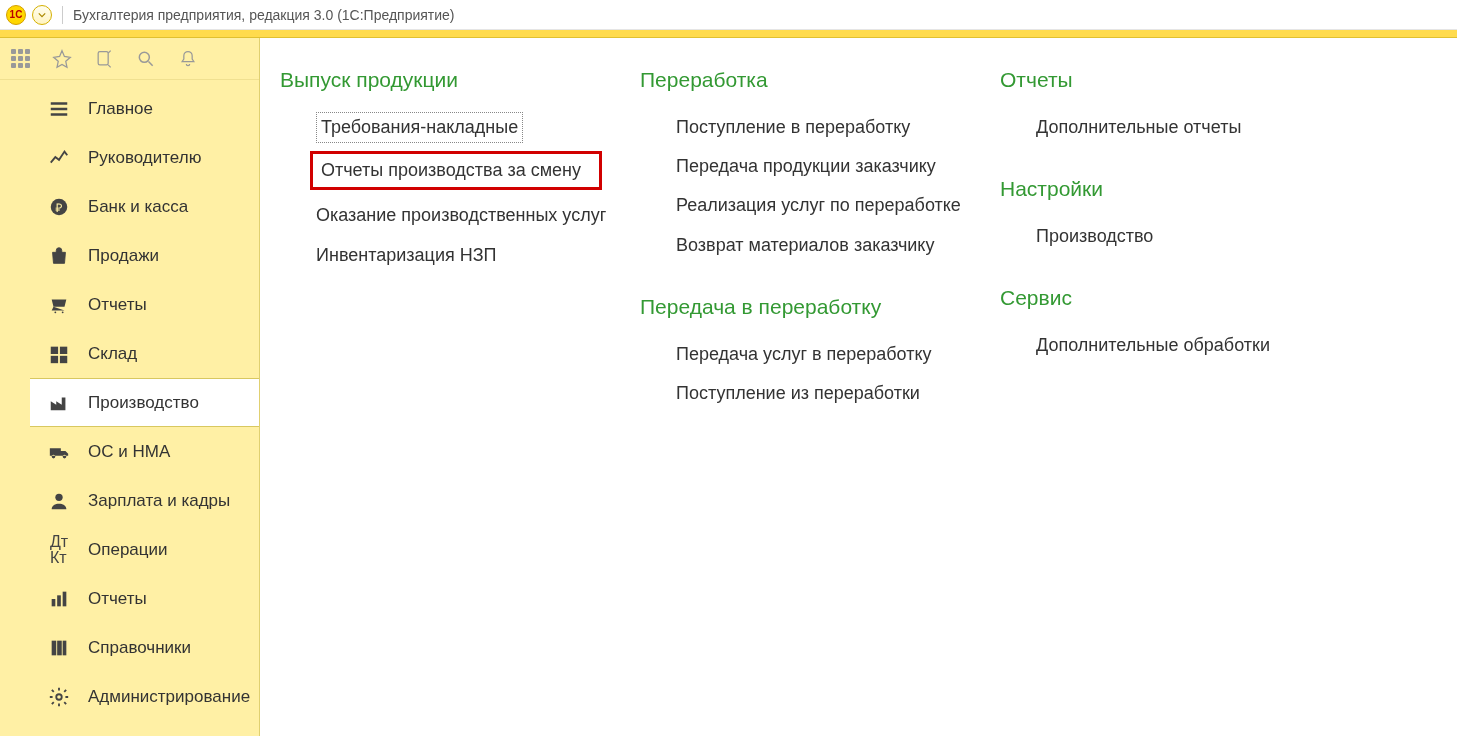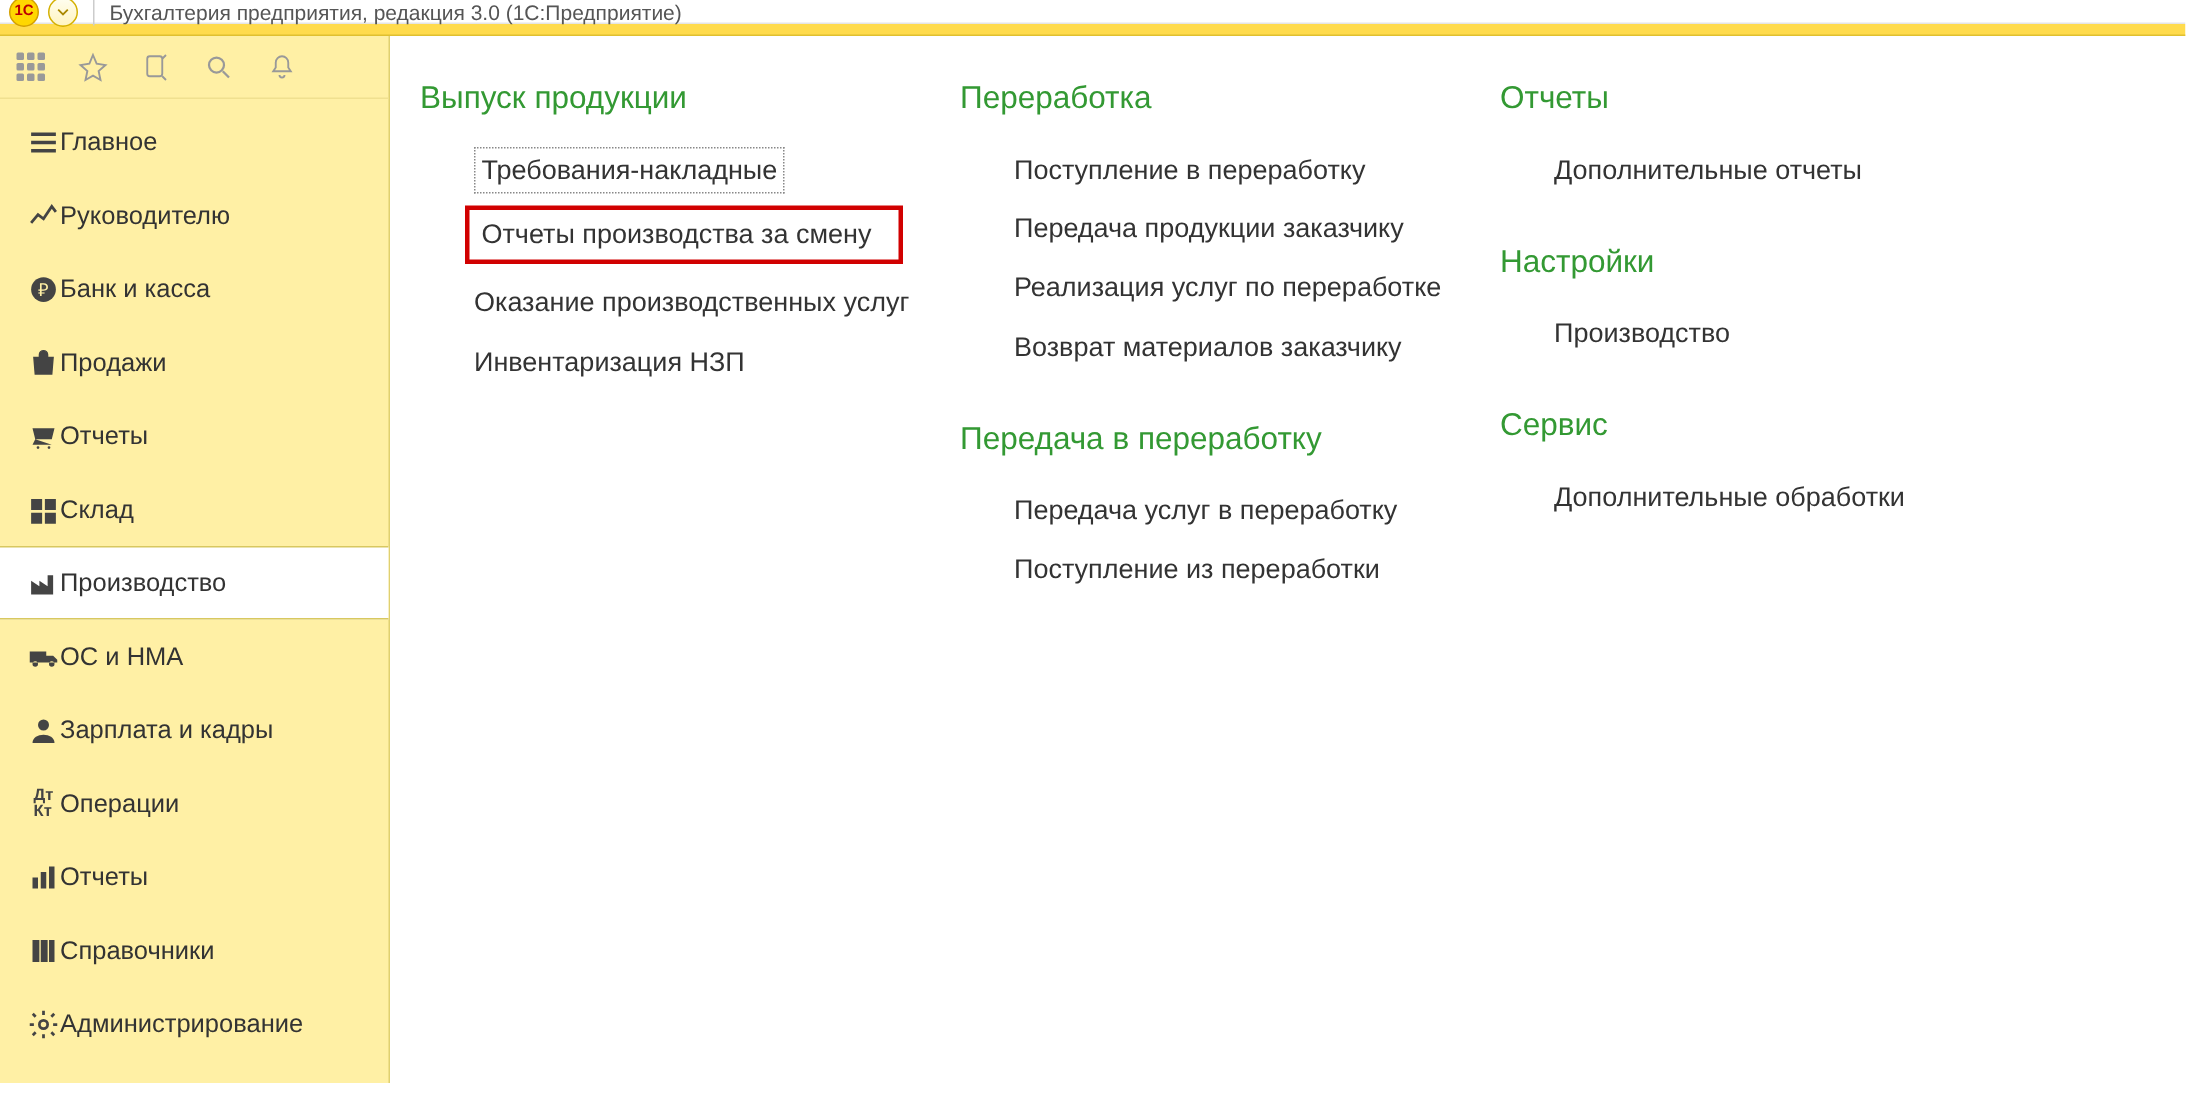--- a/index.html
+++ b/index.html
@@ -7,21 +7,21 @@
     font-family: Arial, "Helvetica Neue", sans-serif;
     font-size: 16px;
     color: #333;
     background: #fff;
     width: 1457px;
     height: 736px;
     overflow: hidden;
   }
   
   .title-bar {
-    height: 16px;
+    height: 30px;
     display: flex;
     align-items: center;
     padding: 0 6px;
     background: #fff;
     border-bottom: 1px solid #e5e5e5;
     font-size: 14px;
   }
   .title-bar .app-logo {
     width: 20px; height: 20px;
     background: #ffd700;
@@ -78,23 +78,25 @@
     grid-template-rows: repeat(3, 5px);
     gap: 2px;
   }
   .grid-icon span { background: #999; border-radius: 1px; }
   .nav { padding-top: 4px; }
   .nav-item {
     display: flex;
     align-items: center;
     height: 49px;
     padding: 0 18px;
+    gap: 18px;
     font-size: 17px;
     color: #333;
     cursor: pointer;
+    margin-left: 30px;
   }
   .nav-item.active {
     background: #fff;
     border-top: 1px solid #d8c860;
     border-bottom: 1px solid #d8c860;
   }
   .nav-item .nav-icon {
     width: 22px; height: 22px;
     color: #555;
     display: flex; align-items: center; justify-content: center;
@@ -267,21 +269,21 @@
         <span class="nav-icon">
             <svg viewBox="0 0 24 24" width="22" height="22">
               <circle cx="12" cy="8" r="4" fill="#444"></circle>
               <path d="M4 21c0-4 4-6 8-6s8 2 8 6z" fill="#444"></path>
             </svg>
           </span>
         <span>Зарплата и кадры</span>
       </div>
       <div class="nav-item">
         <span class="nav-icon">
-            <span style="font-size:11px;font-weight:bold;color:#444;line-height:1">Дт<br>Кт</span>
+            <span style="font-size:16px;font-weight:normal;color:#444;line-height:1">Дт<br>Кт</span>
           </span>
         <span>Операции</span>
       </div>
       <div class="nav-item">
         <span class="nav-icon">
             <svg viewBox="0 0 24 24" width="22" height="22">
               <rect x="4" y="12" width="4" height="8" fill="#444"></rect>
               <rect x="10" y="8" width="4" height="12" fill="#444"></rect>
               <rect x="16" y="4" width="4" height="16" fill="#444"></rect>
             </svg>

